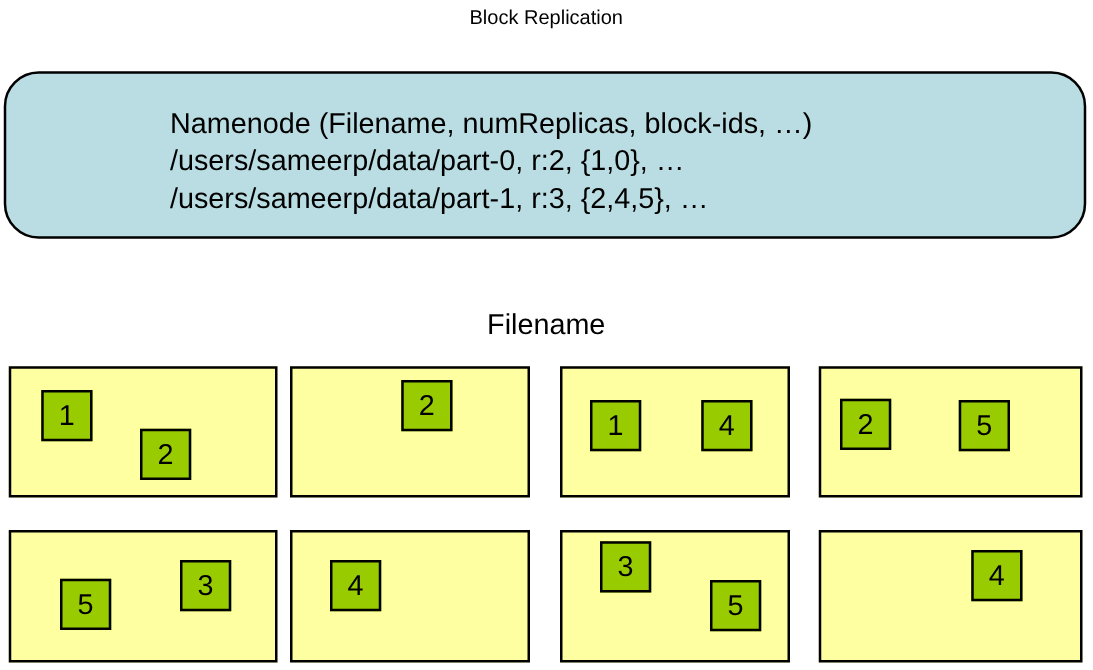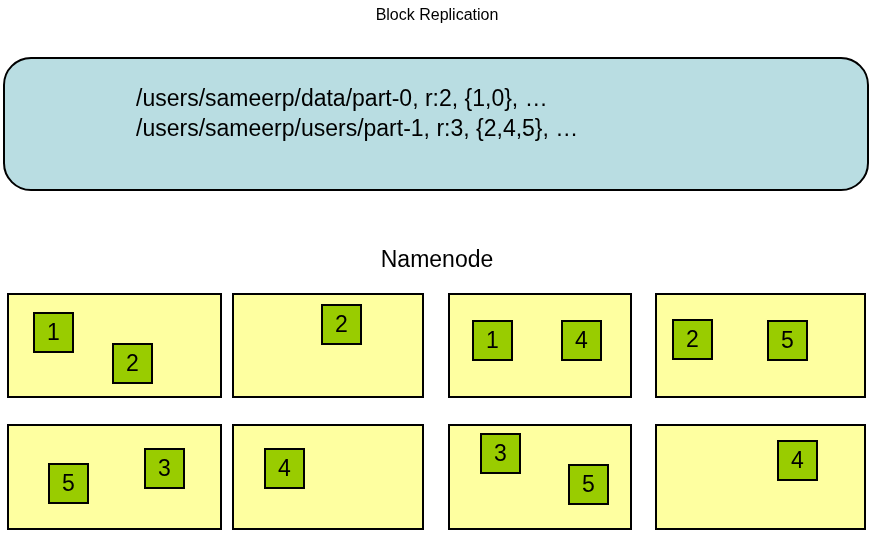--- a/index.html
+++ b/index.html
@@ -65,26 +65,27 @@
     font-size: 23px;
   }
 </style>
 </head>
 <body>
 
 <div class="title">Block Replication</div>
 
 <div class="namenode">
   <div class="nn-text">
+    <span class="nn-line">Namenode (Filename, numReplicas, block-ids, …)</span>
     <span class="nn-line">/users/sameerp/data/part-0, r:2, {1,0}, …</span>
-    <span class="nn-line">/users/sameerp/users/part-1, r:3, {2,4,5}, …</span>
+    <span class="nn-line">/users/sameerp/data/part-1, r:3, {2,4,5}, …</span>
   </div>
 </div>
 
-<div class="datanodes-label">Namenode</div>
+<div class="datanodes-label">Filename</div>
 
 <div class="node" style="left:7px; top:293px; width:215px; height:105px;">
   <div class="block" style="left:24px; top:17px;">1</div>
   <div class="block" style="left:103px; top:48px;">2</div>
 </div>
 
 <div class="node" style="left:232px; top:293px; width:192px; height:105px;">
   <div class="block" style="left:87px; top:9px;">2</div>
 </div>
 

